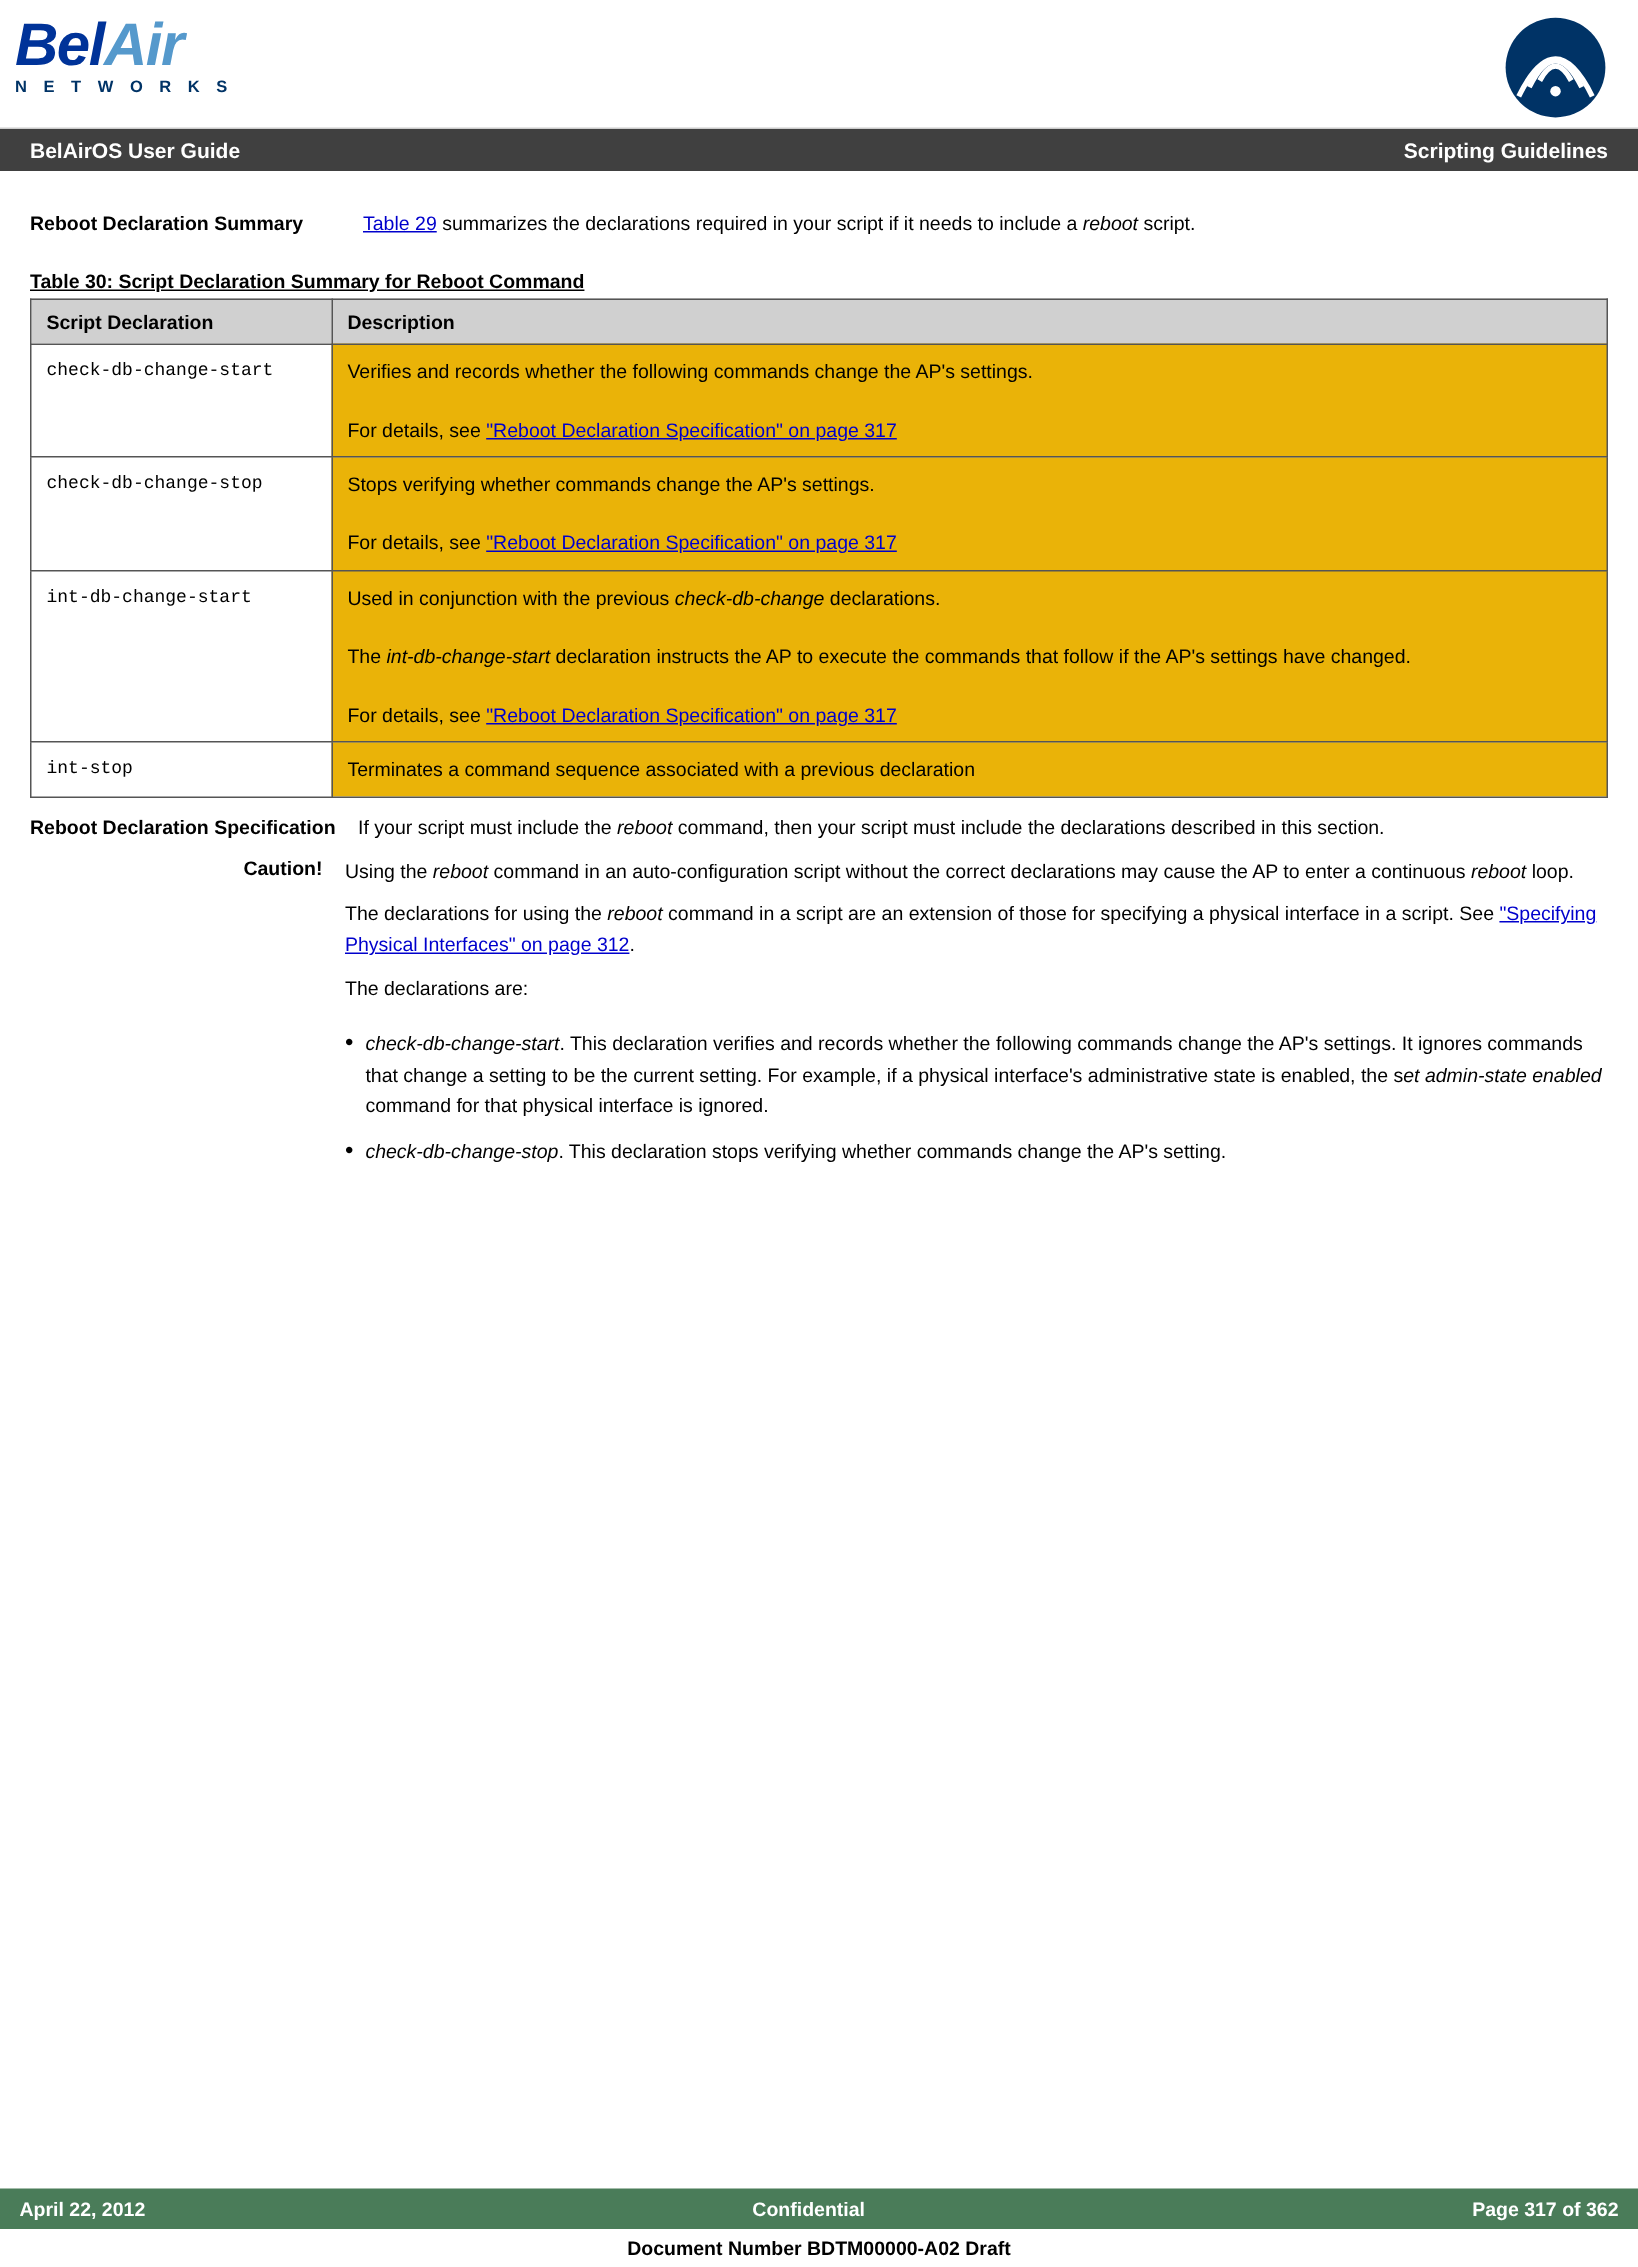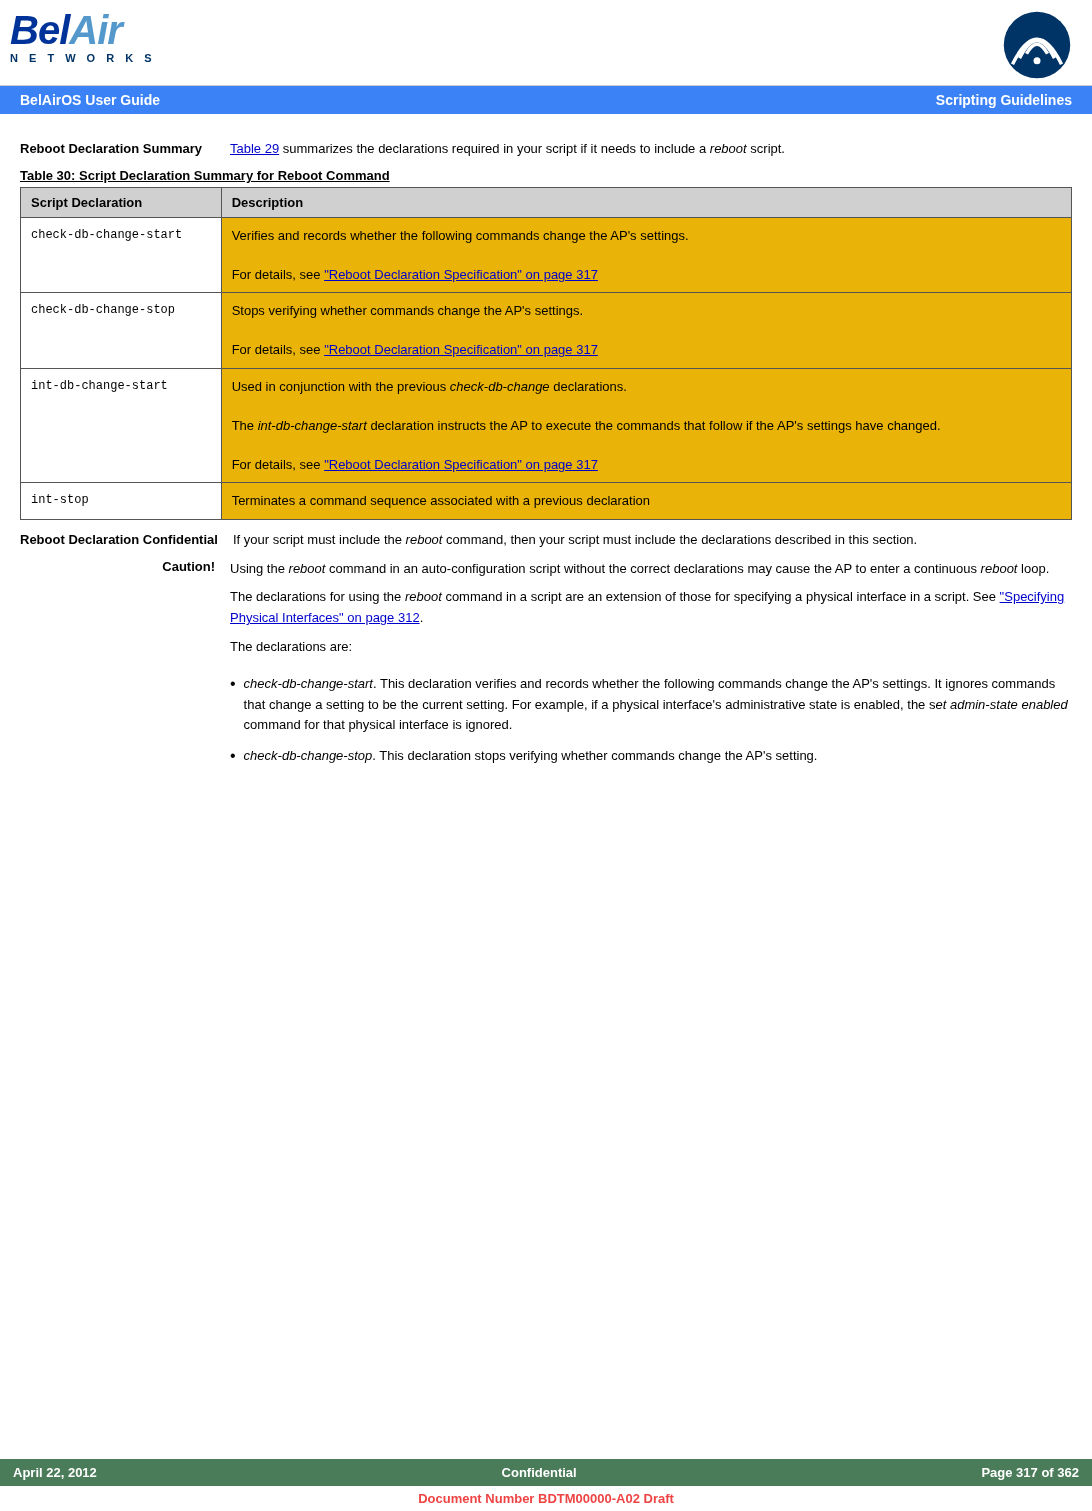--- a/index.html
+++ b/index.html
@@ -40,39 +40,40 @@
       font-weight: bold;
       margin-top: 2px;
     }
     .header-icon {
       width: 70px;
       height: 70px;
     }
 
     
     .nav-bar {
-      background: #3b82f6;
+      background: #404040;
       display: flex;
       justify-content: space-between;
       padding: 6px 20px;
       color: #fff;
       font-weight: bold;
       font-size: 14px;
     }
 
     
     .content {
       padding: 15px 20px;
     }
 
     
     .section-row {
       display: flex;
-      margin-bottom: 8px;
+      margin-bottom: 20px;
       margin-top: 10px;
+      gap: 12px;
     }
     .section-label {
       font-weight: bold;
       font-size: 13px;
       min-width: 210px;
       padding-right: 15px;
       line-height: 1.5;
     }
     .section-content {
       flex: 1;
@@ -289,21 +290,21 @@
             <td class="desc-cell">
               Terminates a command sequence associated with a previous declaration
             </td>
           </tr>
         </tbody>
       </table>
 
       <div class="spec-section">
 
         <div class="spec-row">
-          <div class="spec-label-col">Reboot Declaration Confidential</div>
+          <div class="spec-label-col">Reboot Declaration Specification</div>
           <div class="spec-content-col">
             If your script must include the <span class="italic">reboot</span> command, then your script must include the declarations described in this section.
           </div>
         </div>
 
         <div class="caution-row">
           <div class="caution-label">Caution!</div>
           <div class="caution-content">
             Using the <span class="italic">reboot</span> command in an auto-configuration script without the correct declarations may cause the AP to enter a continuous <span class="italic">reboot</span> loop.
           </div>
@@ -344,15 +345,15 @@
       </div>
     </div>
   </div>
 
   <div class="footer-area">
     <div style="background:#4a7c59; display:flex; justify-content:space-between; align-items:center; padding:6px 13px; color:#fff; font-weight:bold; font-size:13px;">
       <span>April 22, 2012</span>
       <span>Confidential</span>
       <span>Page 317 of 362</span>
     </div>
-    <div style="text-align:center; font-size:13px; padding:5px 20px; color:#ef4444; font-weight:bold;">Document Number BDTM00000-A02 Draft</div>
+    <div style="text-align:center; font-size:13px; padding:5px 20px; color:#000000; font-weight:bold;">Document Number BDTM00000-A02 Draft</div>
   </div>
 </div>
 
 </body></html>

